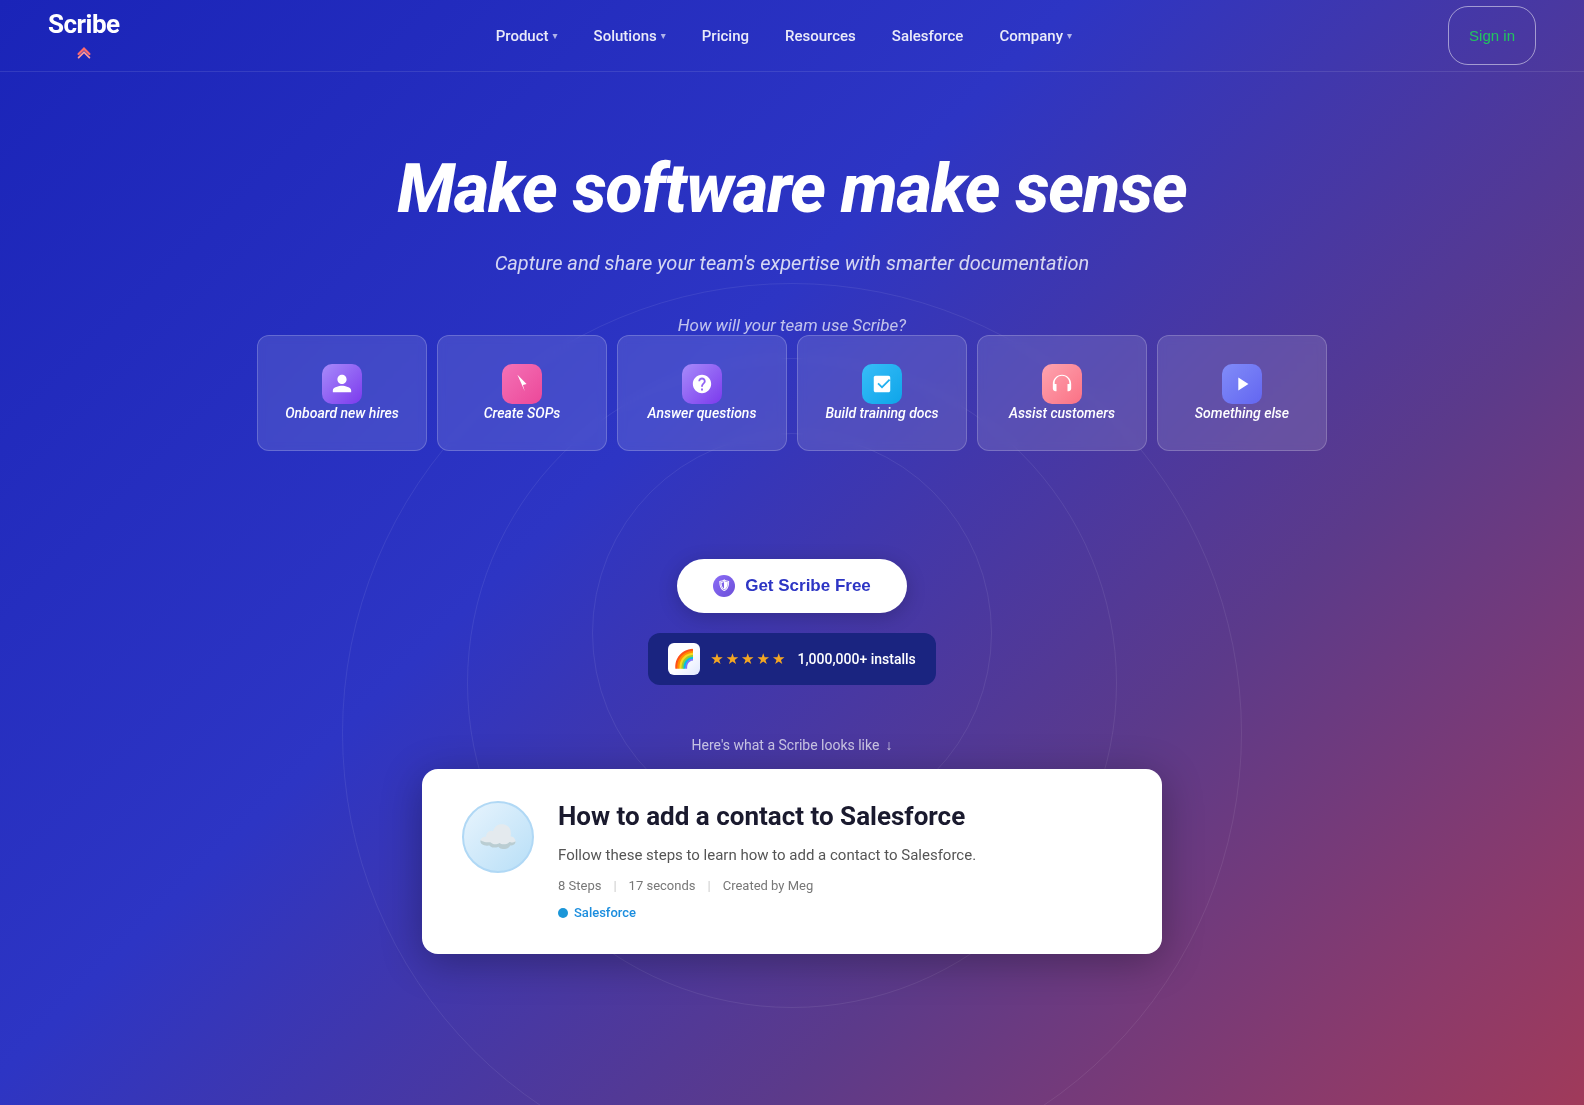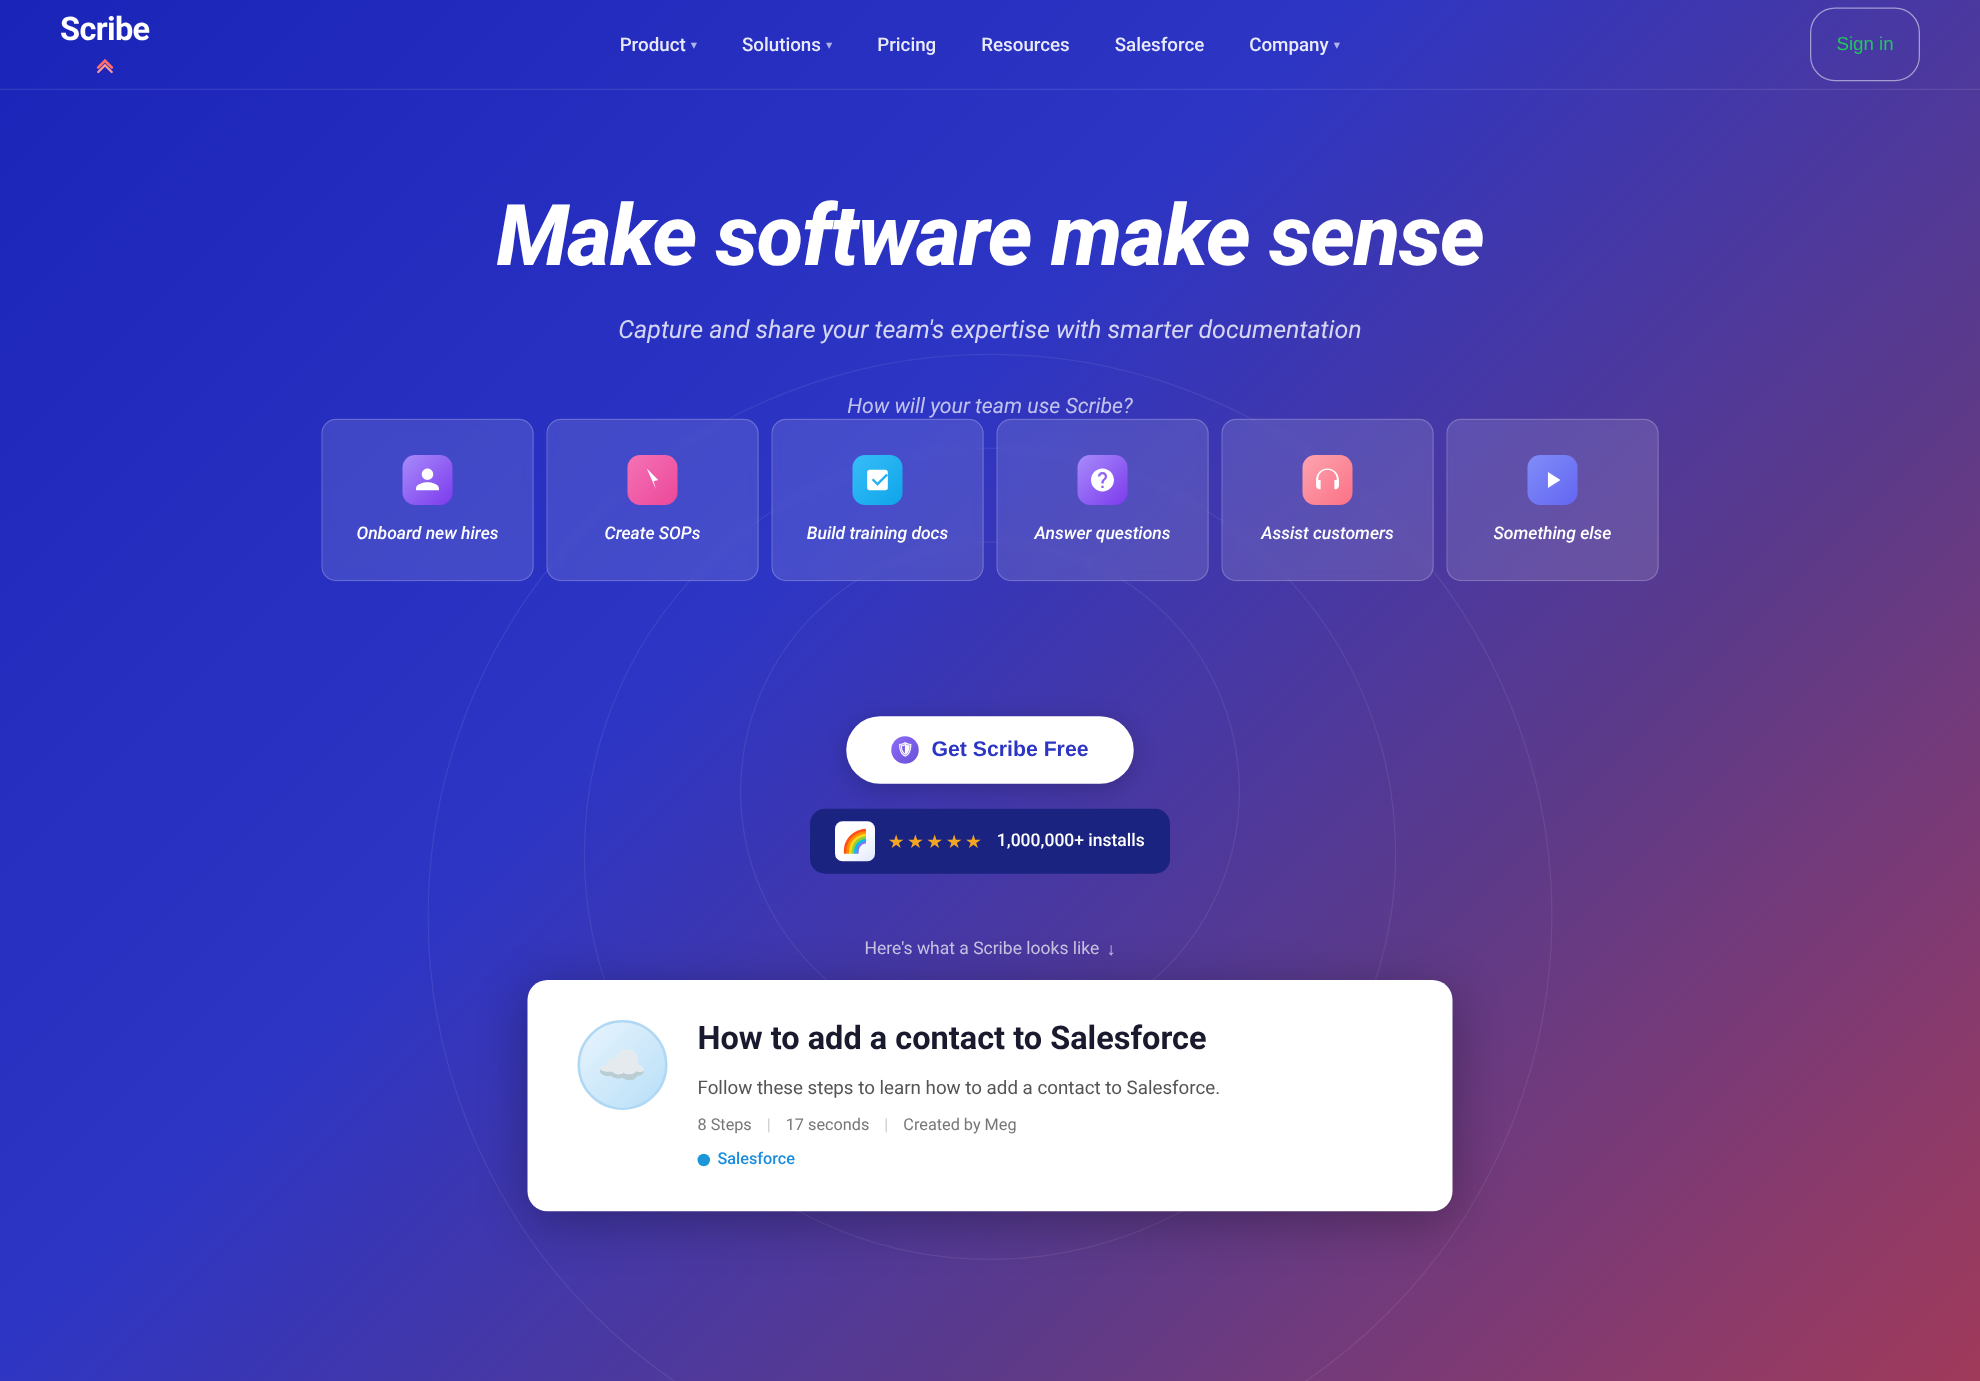--- a/index.html
+++ b/index.html
@@ -133,21 +133,21 @@
     .use-case-card {
       background: rgba(255,255,255,0.12);
       border: 1px solid rgba(255,255,255,0.2);
       border-radius: 12px;
       padding: 28px 20px;
       flex: 1;
       max-width: 170px;
       display: flex;
       flex-direction: column;
       align-items: center;
-      gap: 14px;
+      gap: 0;
       cursor: pointer;
       transition: background 0.2s;
       backdrop-filter: blur(4px);
     }
     .use-case-label {
       color: #fff;
       font-size: 14px;
       font-weight: 500;
       text-align: center;
       line-height: 1.3;
@@ -401,35 +401,35 @@
       <div class="use-case-card">
         <div class="icon-sop">
           <svg width="22" height="22" viewBox="0 0 24 24" fill="white">
               <path d="M7 2l10 10-4 1 2 7L7 2z"></path>
             </svg>
         </div>
         <span class="use-case-label">Create SOPs</span>
       </div>
 
       <div class="use-case-card">
+        <div class="icon-answer">
+          <svg width="22" height="22" viewBox="0 0 24 24" fill="white">
+              <path d="M12 2C6.48 2 2 6.48 2 12s4.48 10 10 10 10-4.48 10-10S17.52 2 12 2zm1 17h-2v-2h2v2zm2.07-7.75l-.9.92C13.45 12.9 13 13.5 13 15h-2v-.5c0-1.1.45-2.1 1.17-2.83l1.24-1.26c.37-.36.59-.86.59-1.41 0-1.1-.9-2-2-2s-2 .9-2 2H8c0-2.21 1.79-4 4-4s4 1.79 4 4c0 .88-.36 1.68-.93 2.25z"></path>
+            </svg>
+        </div>
+        <span class="use-case-label">Answer questions</span>
+      </div>
+
+      <div class="use-case-card">
         <div class="icon-training">
           <svg width="22" height="22" viewBox="0 0 24 24" fill="white">
               <path d="M19 3H5c-1.1 0-2 .9-2 2v14c0 1.1.9 2 2 2h14c1.1 0 2-.9 2-2V5c0-1.1-.9-2-2-2zm-7 14l-5-5 1.4-1.4L12 14.2l7.6-7.6L21 8l-9 9z"></path>
             </svg>
         </div>
         <span class="use-case-label">Build training docs</span>
-      </div>
-
-      <div class="use-case-card">
-        <div class="icon-answer">
-          <svg width="22" height="22" viewBox="0 0 24 24" fill="white">
-              <path d="M12 2C6.48 2 2 6.48 2 12s4.48 10 10 10 10-4.48 10-10S17.52 2 12 2zm1 17h-2v-2h2v2zm2.07-7.75l-.9.92C13.45 12.9 13 13.5 13 15h-2v-.5c0-1.1.45-2.1 1.17-2.83l1.24-1.26c.37-.36.59-.86.59-1.41 0-1.1-.9-2-2-2s-2 .9-2 2H8c0-2.21 1.79-4 4-4s4 1.79 4 4c0 .88-.36 1.68-.93 2.25z"></path>
-            </svg>
-        </div>
-        <span class="use-case-label">Answer questions</span>
       </div>
 
       <div class="use-case-card">
         <div class="icon-assist">
           <svg width="22" height="22" viewBox="0 0 24 24" fill="white">
               <path d="M12 2C6.48 2 2 6.48 2 12v5c0 1.66 1.34 3 3 3h1v-8H4v-1c0-4.42 3.58-8 8-8s8 3.58 8 8v1h-2v8h1c1.66 0 3-1.34 3-3v-5c0-5.52-4.48-10-10-10z"></path>
             </svg>
         </div>
         <span class="use-case-label">Assist customers</span>
       </div>

